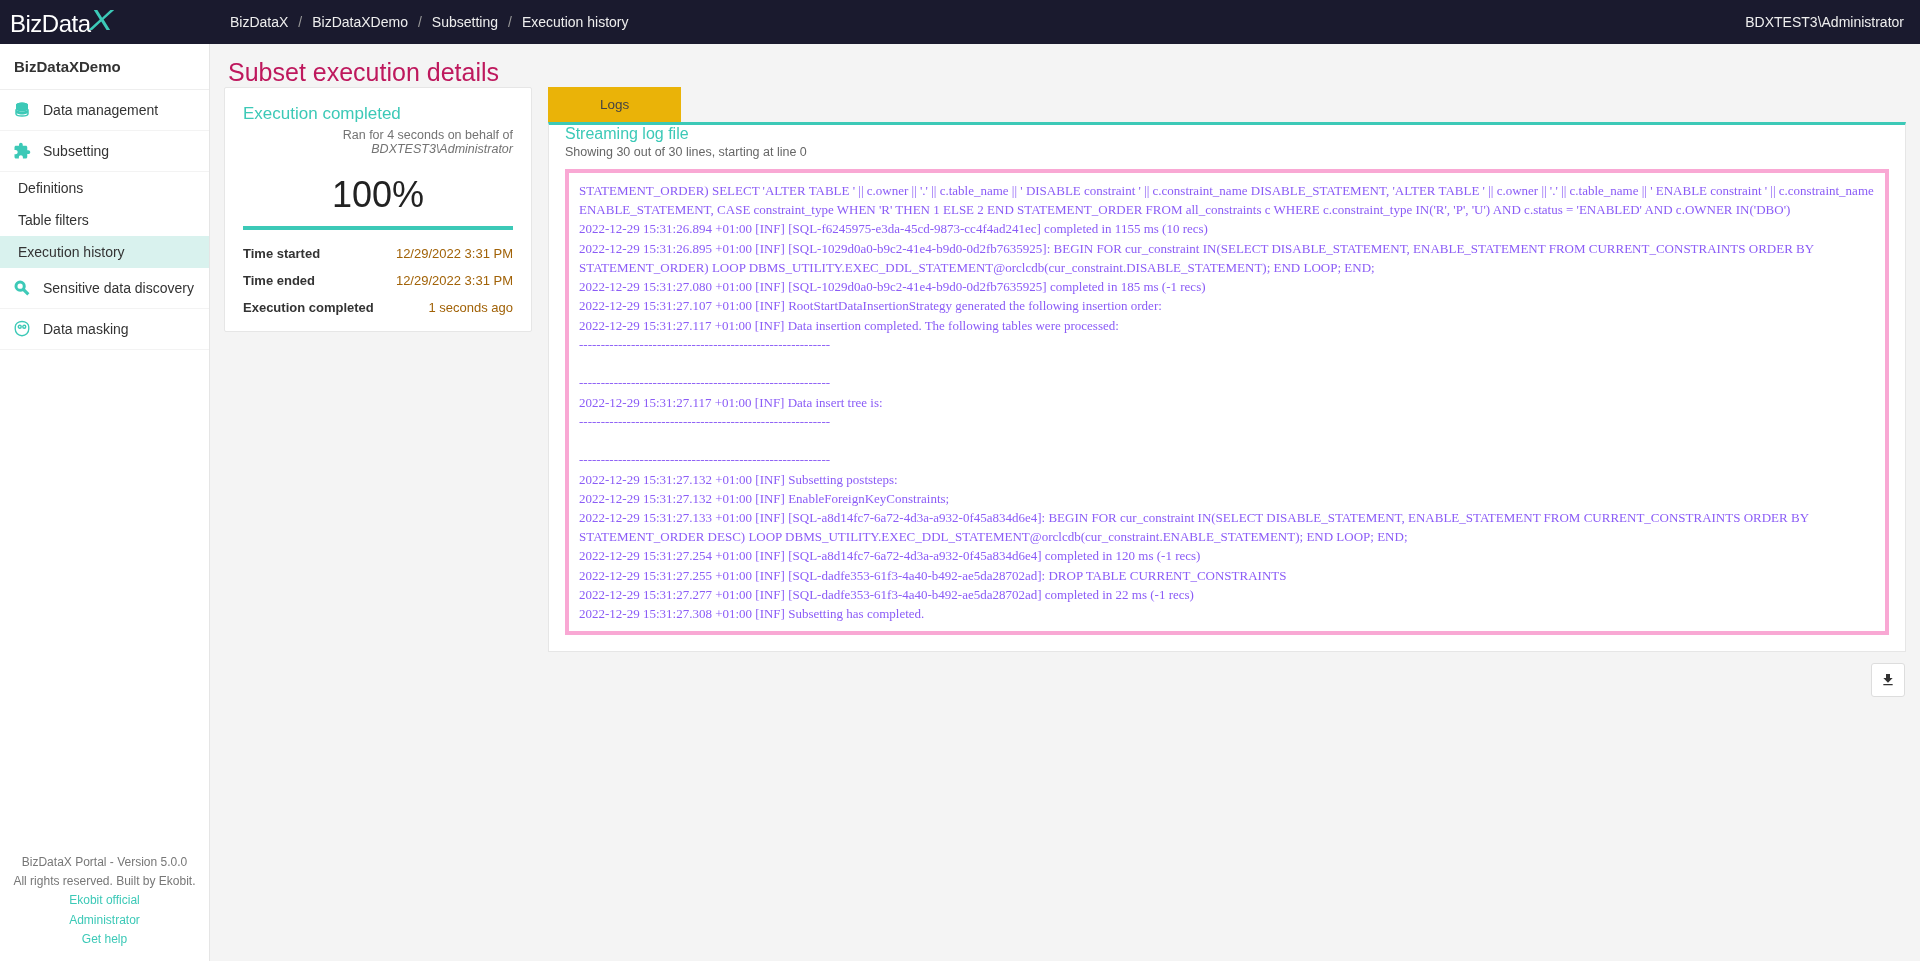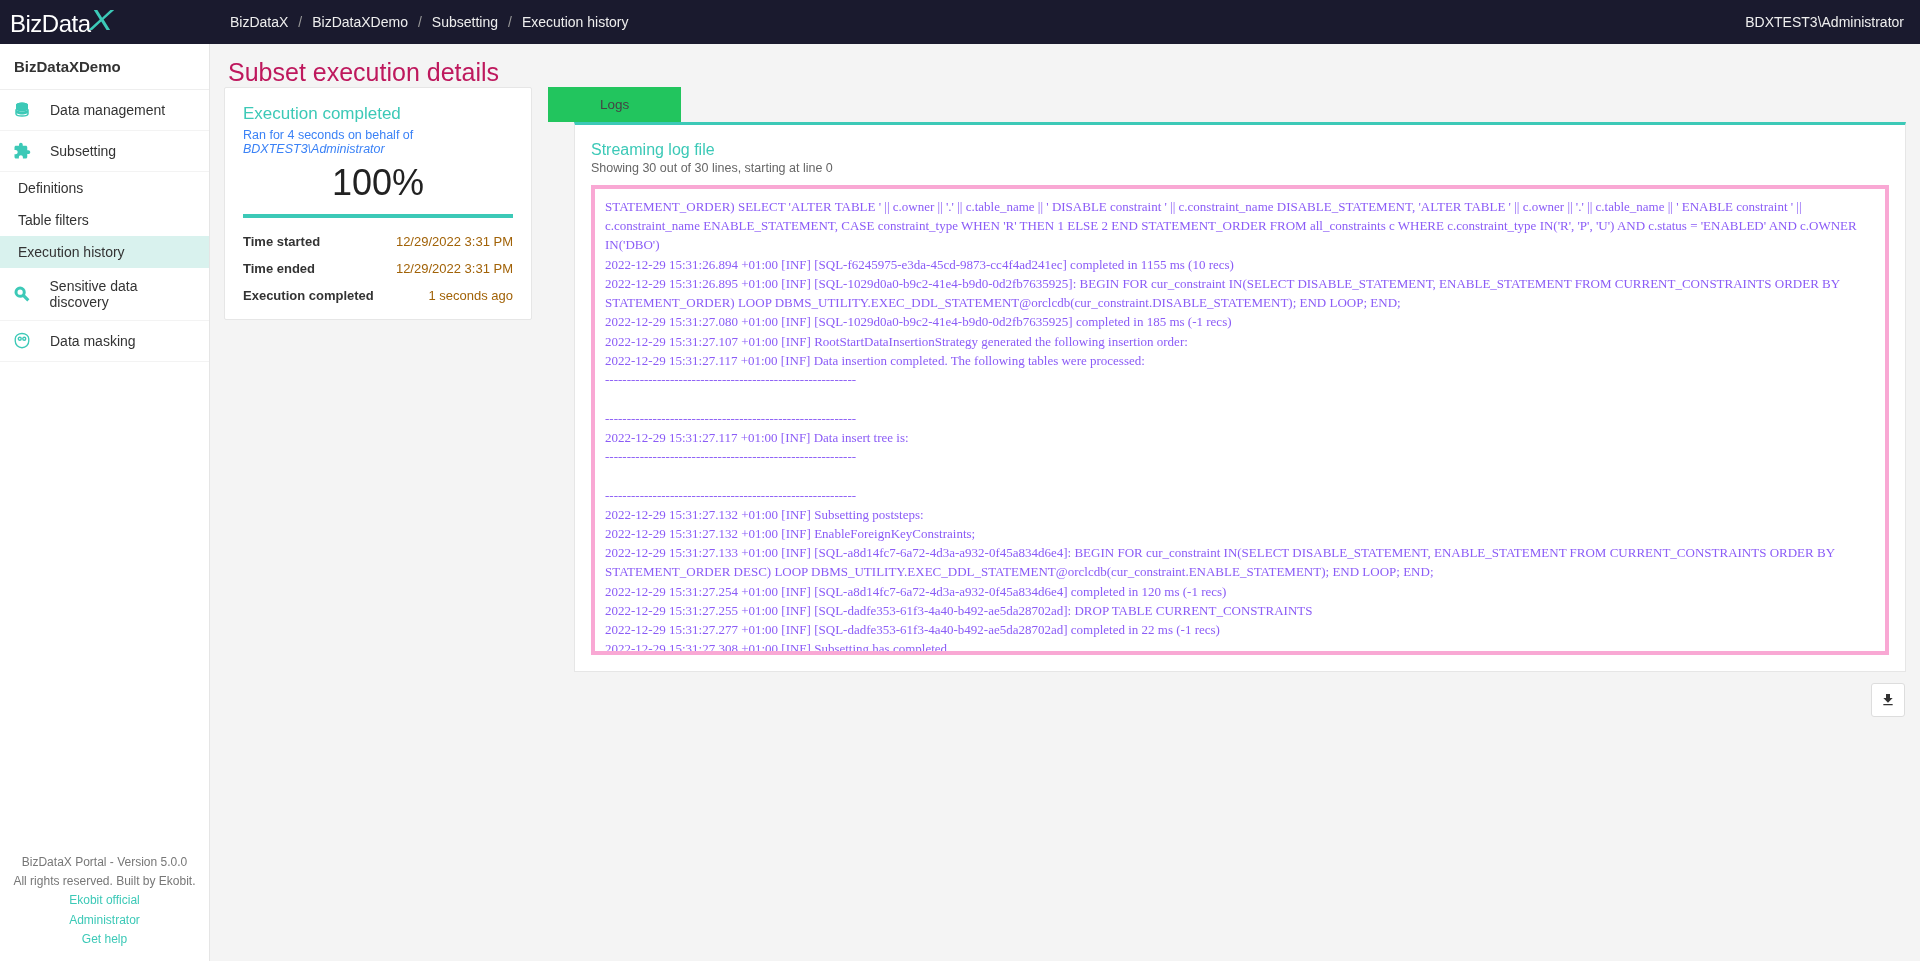--- a/index.html
+++ b/index.html
@@ -10,48 +10,48 @@
 .logo-x { color: #3cc9b7; font-weight: 400; font-style: italic; font-size: 30px; position: relative; top:-2px; display:inline-block; transform: scaleX(1.2);}
 .breadcrumbs { flex: 1; display: flex; align-items: center; gap: 10px; font-size: 14px; padding-left: 20px; }
 .breadcrumbs span { color: #eee; }
 .breadcrumbs .sep { color: #999; }
 .user-label { font-size: 14px; color: #eee; }
 
 .layout { display: flex; height: calc(100vh - 52px); }
 .sidebar { width: 210px; background: #fff; border-right: 1px solid #e5e5e5; display: flex; flex-direction: column; }
 .project-title { padding: 14px 14px; font-weight: 600; font-size: 15px; border-bottom: 1px solid #eee; }
 .nav { flex: 1; }
-.nav-item { display: flex; align-items: center; gap: 18px; padding: 10px 12px; font-size: 14px; cursor: pointer; border-bottom: 1px solid #f3f3f3; }
+.nav-item { display: flex; align-items: center; gap: 11px; padding: 10px 12px; font-size: 14px; cursor: pointer; border-bottom: 1px solid #f3f3f3; }
 .nav-item.parent-active { background: #fff; }
 .sub-item { padding: 8px 12px 8px 18px; font-size: 14px; cursor: pointer; }
 .sub-item.active { background: #d9f2ee; }
 .icon { width: 20px; height: 20px; display: inline-flex; align-items: center; justify-content: center; color: #3cc9b7; }
 .icon svg { width: 18px; height: 18px; fill: #3cc9b7; }
 .footer { padding: 12px; text-align: center; font-size: 12px; color: #777; line-height: 1.6; }
 .footer a { color: #3cc9b7; text-decoration: none; display:block;}
 
 .main { flex: 1; background: #f4f4f4; overflow: auto; padding: 14px 14px 0 14px; }
 .page-title { font-size: 25px; font-weight: 400; color: #be185d; margin-bottom: 0; padding-left: 4px;}
 .cols { display: flex; gap: 16px; align-items: flex-start; }
 .card { background: #fff; border: 1px solid #e6e6e6; border-radius: 2px; }
 .summary-card { width: 308px; padding: 16px 18px 10px; }
 .summary-title { color: #3cc9b7; font-size: 17px; font-weight: 500; margin-bottom: 4px;}
-.summary-sub { font-size: 12.5px; color: #3b82f6; margin-bottom: 6px; }
+.summary-sub { font-size: 12.5px; color: #737373; margin-bottom: 18px; text-align: right; }
 .summary-sub i { font-style: italic; }
 .pct { font-size: 36px; font-weight: 400; text-align: center; color: #222; margin: 6px 0 10px;}
 .progress { height: 4px; background: #3cc9b7; width: 100%; margin-bottom: 10px;}
 .kv { display: flex; justify-content: space-between; font-size: 13px; padding: 6px 0; }
 .kv .k { font-weight: 600; }
 .kv .v { color: #a16207; }
 
 .logs-col { flex: 1; display: flex; flex-direction: column; }
 .tabs { display: flex; }
 .tab { background: #8fe0d3; color: #444; padding: 10px 52px; font-size: 13.5px; border: none; cursor: pointer; }
-.tab.active { background: #22c55e; }
-.log-card { background: #fff; border: 1px solid #e6e6e6; border-top: 3px solid #3cc9b7; padding: 16px 16px 16px; position: relative; margin-left: 26px;}
+.tab.active { background: #eab308; }
+.log-card { background: #fff; border: 1px solid #e6e6e6; border-top: 3px solid #3cc9b7; padding: 0 16px 16px; position: relative;}
 .log-title { color: #3cc9b7; font-size: 16px; font-weight: 500; }
 .log-sub { font-size: 12.5px; color: #666; margin-top: 2px; margin-bottom: 10px; }
 .log-box { border: 4px solid #f9a8d4; padding: 8px 10px; font-size: 13px; color: #8b5cf6; line-height: 1.48; font-family: Liberation Serif, serif; max-height: 470px; overflow: hidden; white-space: pre-wrap; word-break: break-word;}
 .download-btn { position: absolute; right: 0px; bottom: -46px; width: 34px; height: 34px; border: 1px solid #ddd; background: #fff; border-radius: 3px; display: flex; align-items: center; justify-content: center; cursor: pointer;}
 .download-btn svg { width: 16px; height: 16px; fill: #333; }
 </style>
 </head>
 <body>
 
 <div class="topbar">

